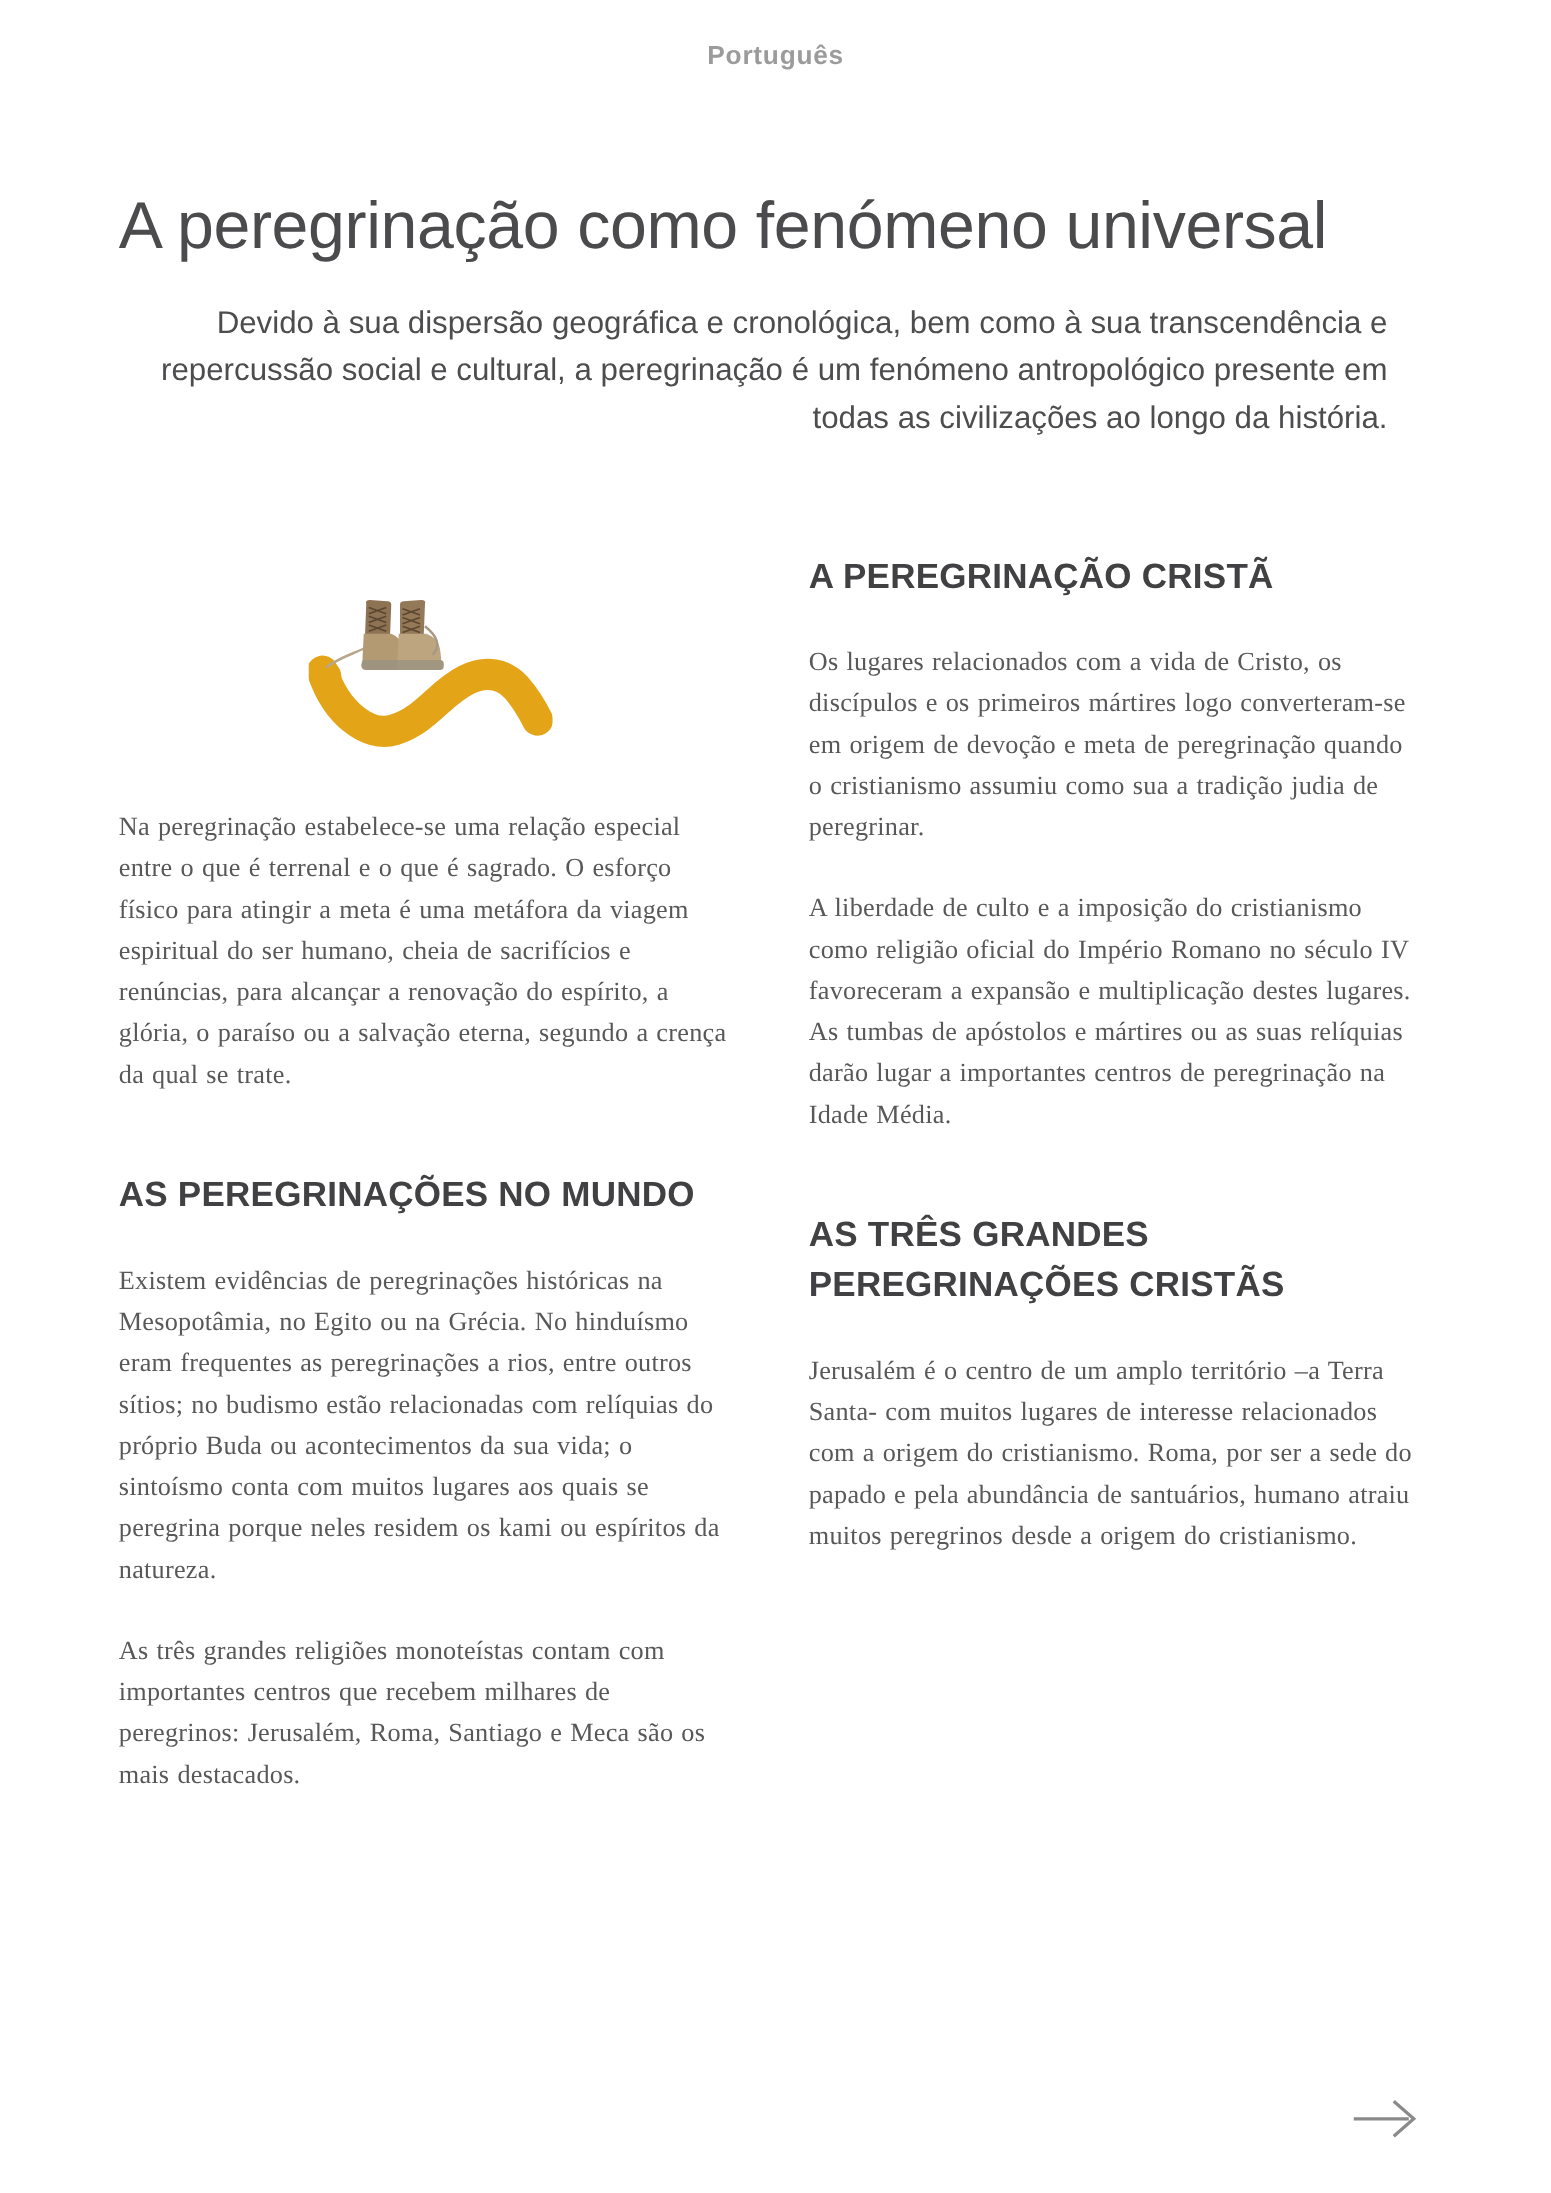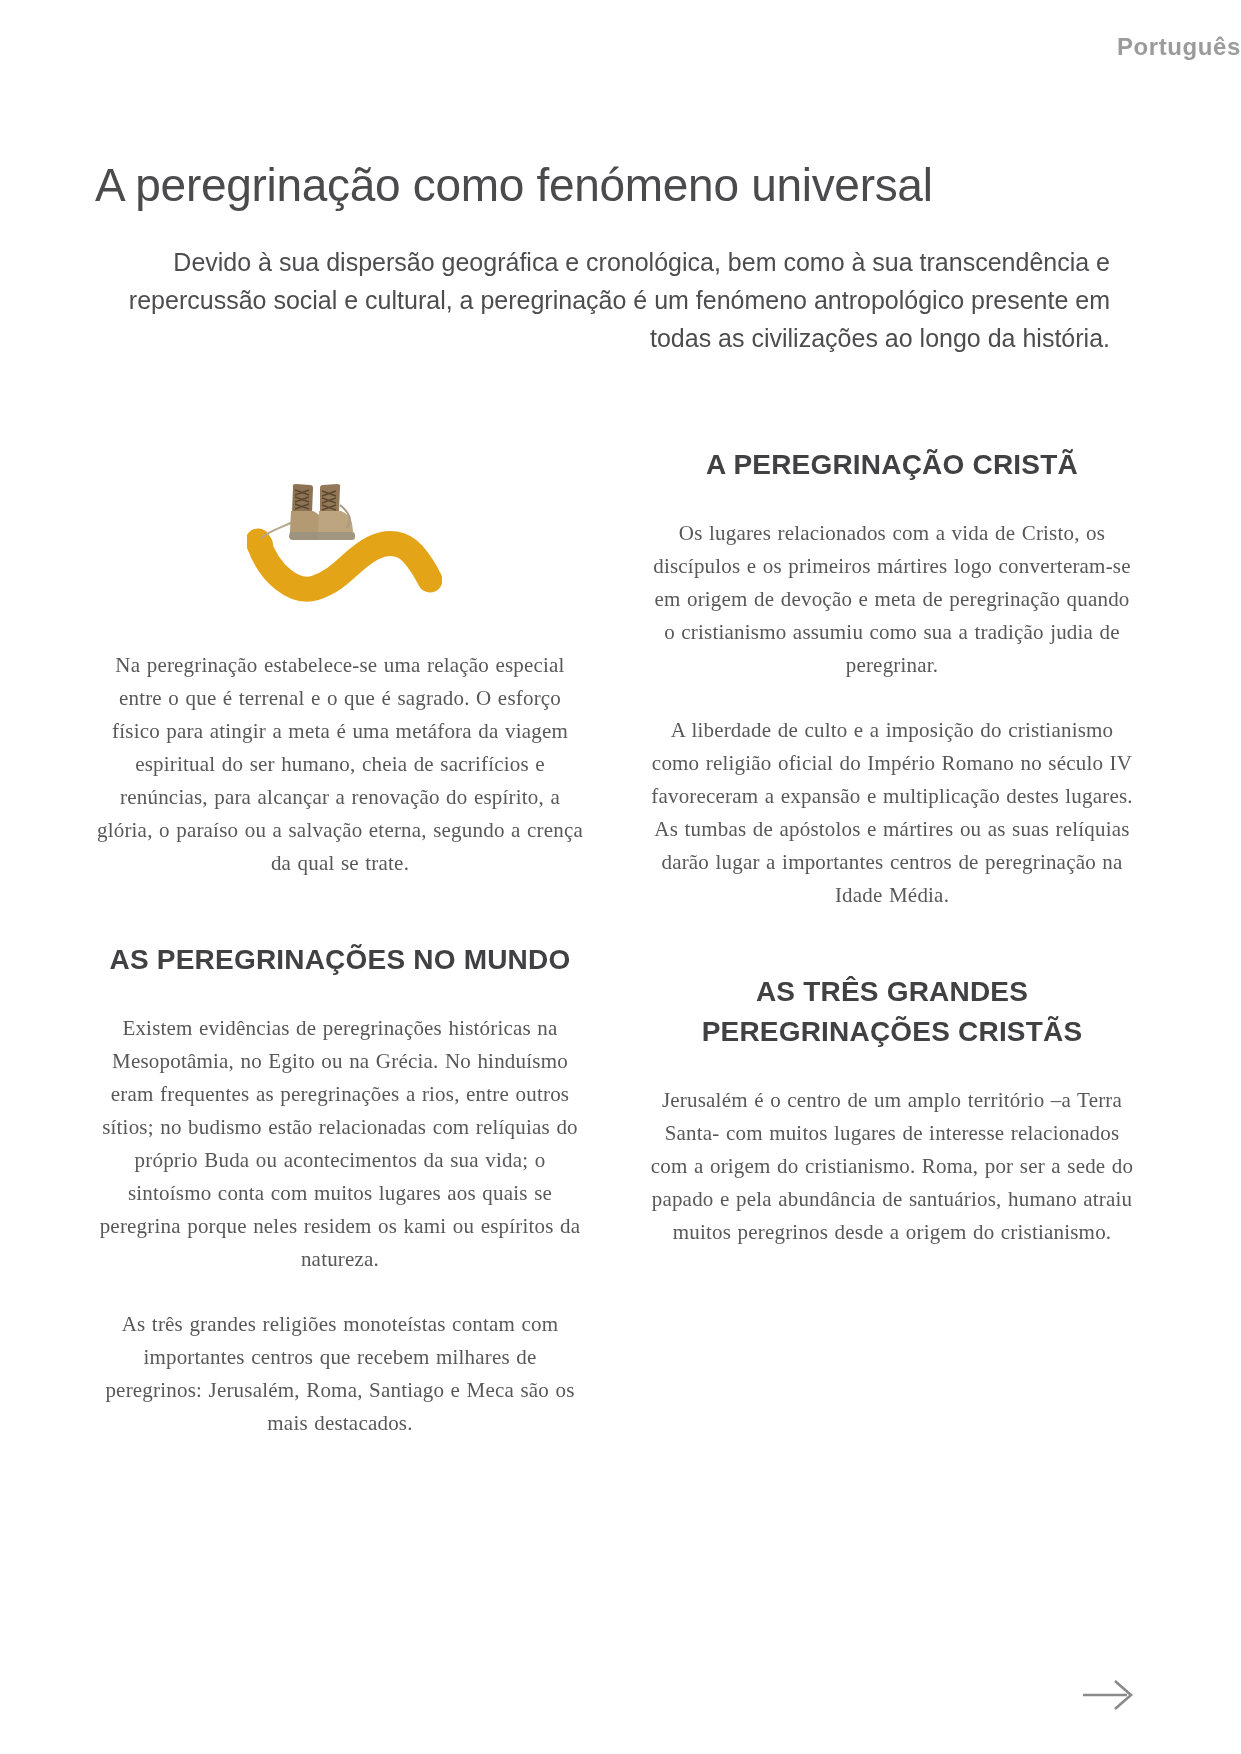--- a/index.html
+++ b/index.html
@@ -7,51 +7,51 @@
   .page {
     position: relative;
     width: 1241px;
     height: 1754px;
     background: #ffffff;
     overflow: hidden;
     font-family: "Liberation Sans", sans-serif;
   }
   .lang-label {
     padding-top: 33px;
-    text-align: right;
-    font-size: 24px;
+    text-align: center;
+    font-size: 21px;
     font-weight: bold;
     letter-spacing: 0.6px;
     color: #9b9b9b;
   }
   .content { padding: 0 95px; }
   .page-title {
     margin: 96px 0 0 0;
-    font-size: 46px;
+    font-size: 53px;
     font-weight: 300;
     letter-spacing: -0.3px;
     color: #4b4b4d;
     line-height: 56px;
   }
   .lead {
     margin: 30px 0 0 0;
     max-width: 1015px;
     font-size: 25px;
     font-weight: 300;
     color: #4d4d4f;
     line-height: 38px;
     text-align: right;
   }
   .columns {
     display: flex;
     gap: 62px;
     margin-top: 88px;
     align-items: flex-start;
   }
-  .col { width: 490px; text-align: center; }
+  .col { width: 490px; }
   .illustration {
     position: relative;
     height: 172px;
   }
   .illustration svg { position: absolute; left: 152px; top: 18px; }
   .section-heading {
     margin: 0;
     font-size: 28px;
     font-weight: bold;
     letter-spacing: 0.2px;

